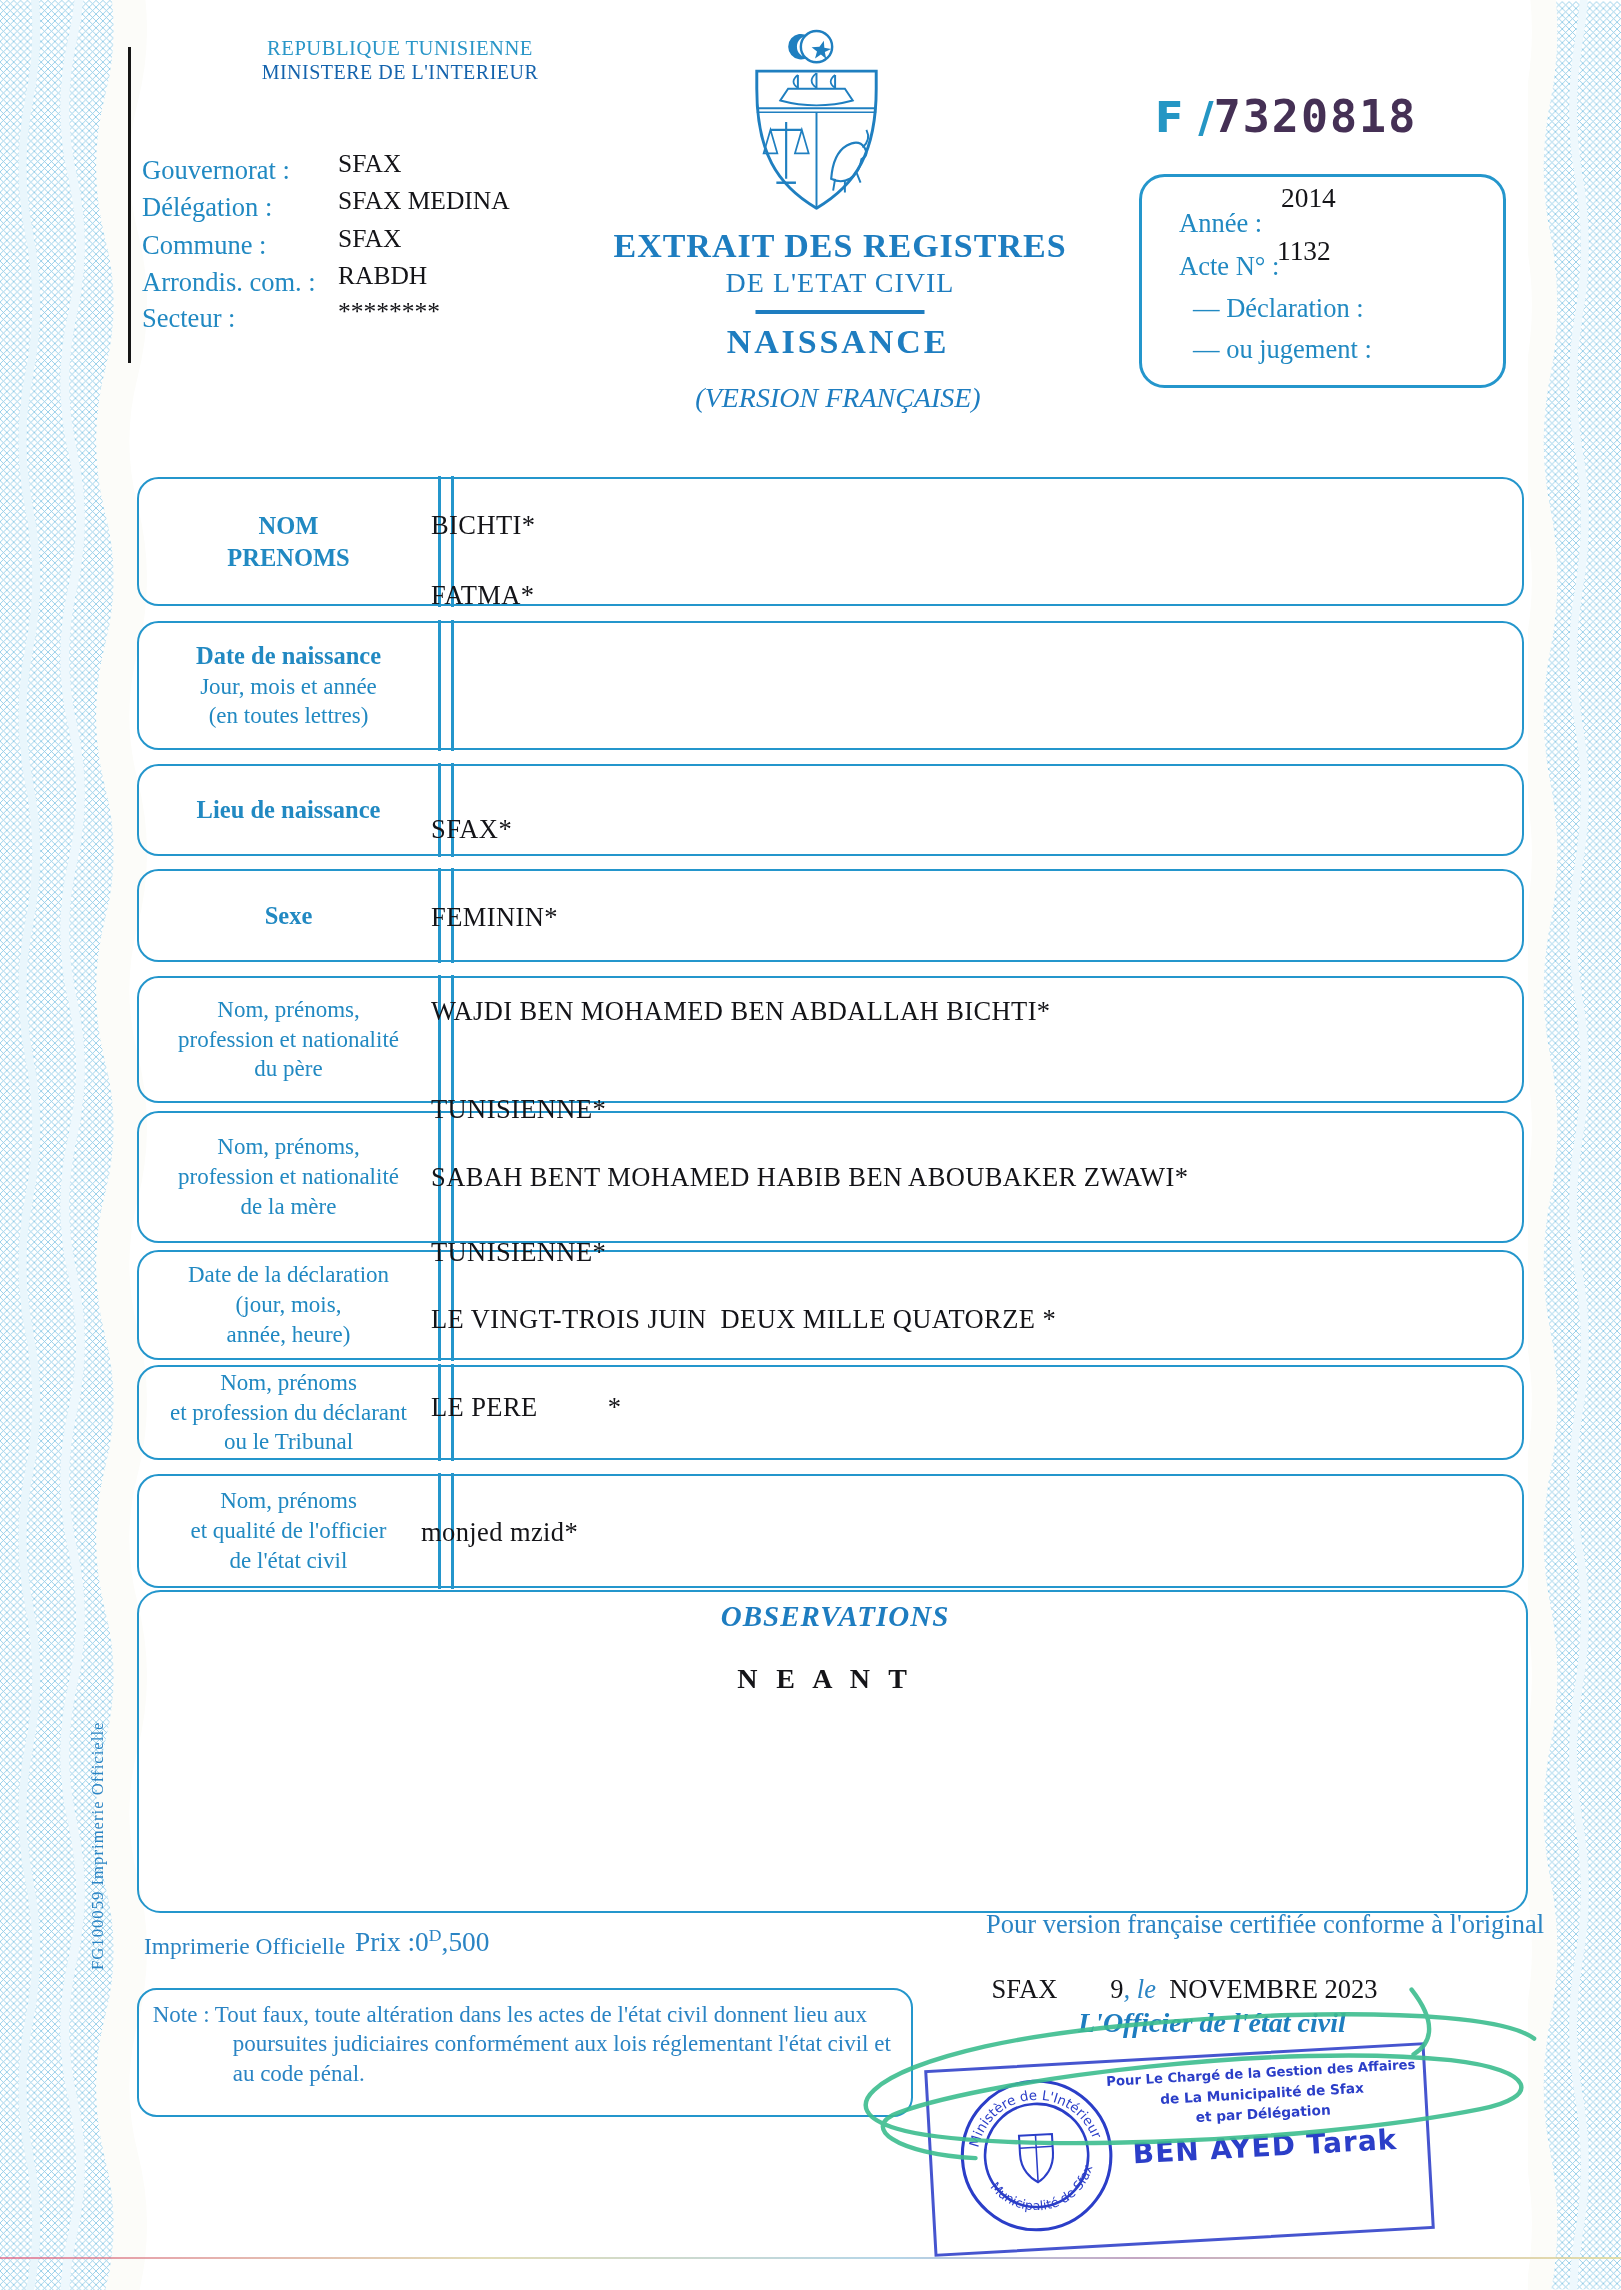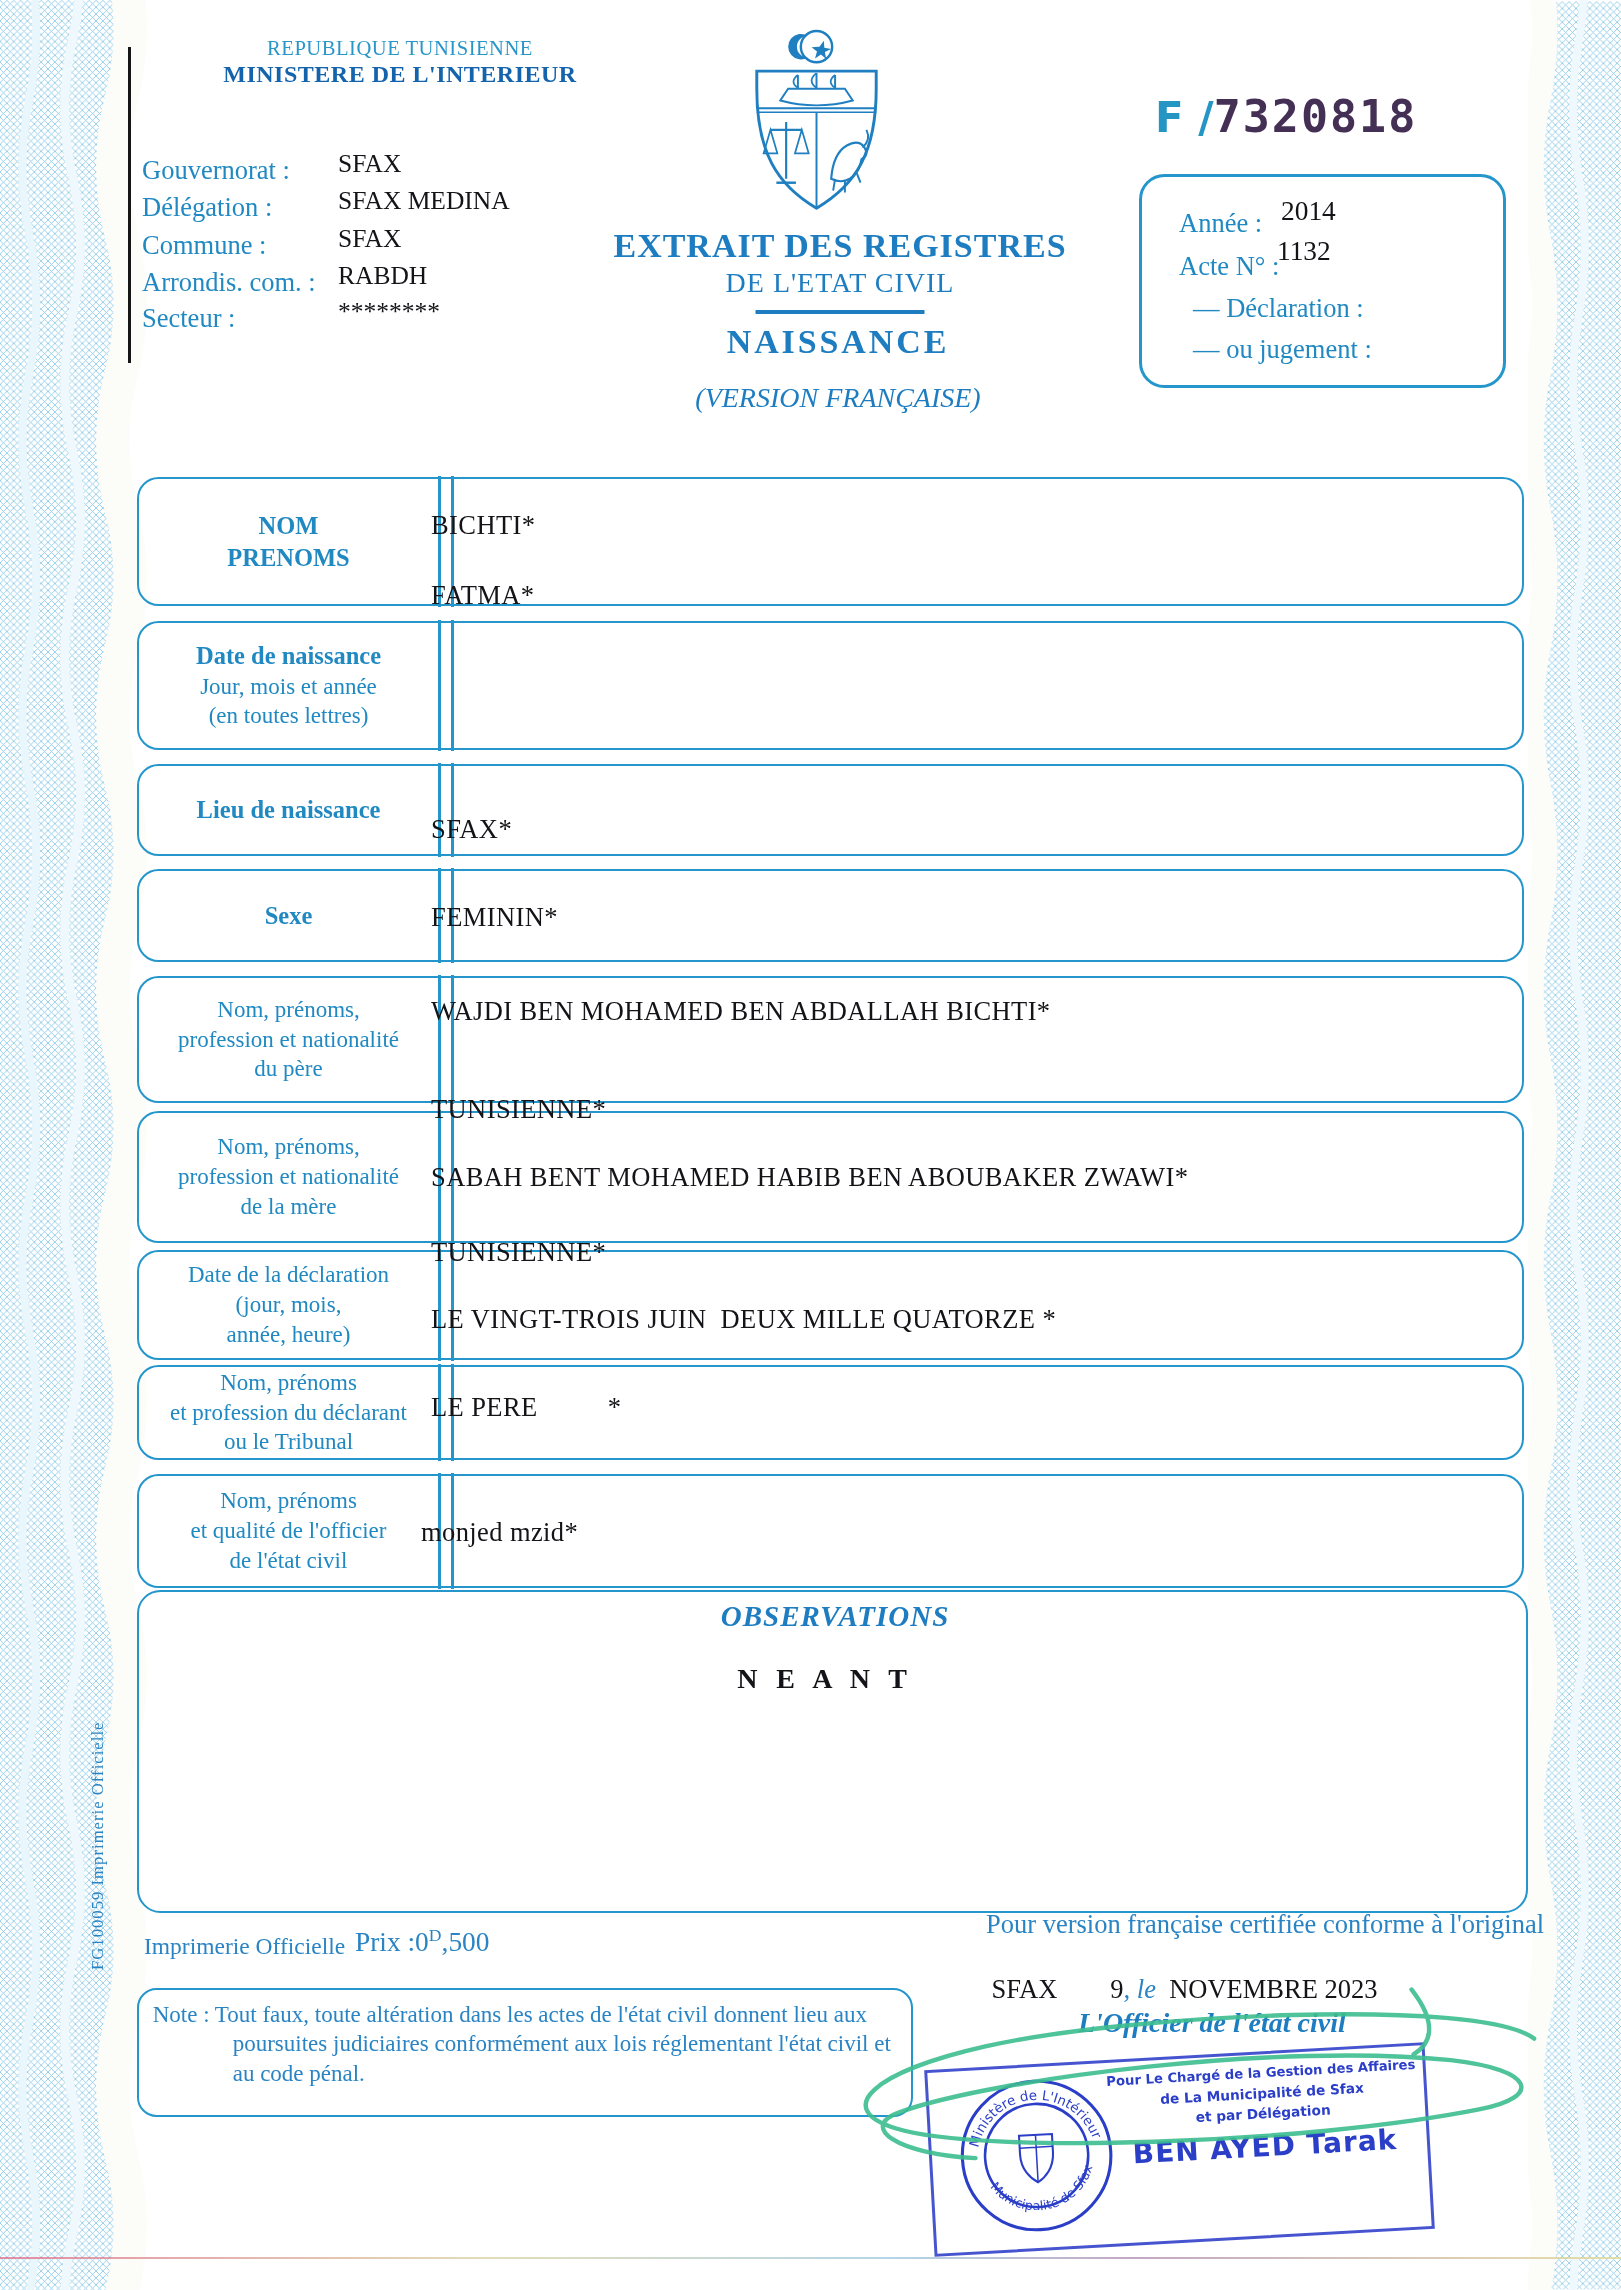--- a/index.html
+++ b/index.html
@@ -6,21 +6,21 @@
   .page{
     position:relative;width:1621px;height:2291px;margin:0 auto;
     background:#ffffff;overflow:hidden;
     font-family:"Liberation Serif", serif;
   }
   .abs{position:absolute;}
   .ctr{transform:translateX(-50%);text-align:center;}
 
   
   .republic{font-size:20.6px;color:#2a96c8;letter-spacing:0.5px;}
-  .ministry{font-size:24px;color:#1463ad;font-weight:bold;letter-spacing:0.5px;}
+  .ministry{font-size:20px;color:#1463ad;font-weight:normal;letter-spacing:0.5px;}
   .title1{font-size:34px;font-weight:bold;color:#1e7dc0;letter-spacing:1px;white-space:nowrap;}
   .title2{font-size:28px;color:#1e7dc0;letter-spacing:1px;white-space:nowrap;}
   .title-underline{width:169px;height:3.9px;background:#1e7dc0;}
   .naissance{font-size:34px;font-weight:bold;color:#1e7dc0;letter-spacing:2.9px;white-space:nowrap;}
   .version{font-size:28px;font-style:italic;color:#1e7dc0;white-space:nowrap;}
 
   
   .admin-row{position:absolute;left:142px;width:549px;height:37px;}
   .admin-label{position:absolute;left:0;top:0;font-size:26.5px;color:#2189c2;}
   .admin-value{position:absolute;left:196px;top:-5.9px;font-size:25.5px;color:#141418;white-space:pre;}
@@ -154,21 +154,21 @@
     <span class="admin-label">Secteur :</span>
     <span class="admin-value">********</span>
   </div>
 
   <div class="abs docnum" style="left:1155px;top:90px">
     <span class="pfx">F /</span><span class="num">7320818</span>
   </div>
 
   <div class="abs act-box" style="left:1139px;top:174px;width:361px;height:208px">
     <span class="act-label" style="left:37px;top:31px">Année :</span>
-    <span class="act-value" style="left:139px;top:19px">2014</span>
+    <span class="act-value" style="left:139px;top:6px">2014</span>
     <span class="act-label" style="left:37px;top:74px">Acte N° :</span>
     <span class="act-value" style="left:135px;top:59px">1132</span>
     <span class="act-label" style="left:51px;top:116px">— Déclaration :</span>
     <span class="act-label" style="left:51px;top:157px">— ou jugement :</span>
   </div>
 
   <div class="abs ctr title1" style="left:840px;top:227px">EXTRAIT DES REGISTRES</div>
   <div class="abs ctr title2" style="left:840px;top:267px">DE L'ETAT CIVIL</div>
   <div class="abs ctr title-underline" style="left:840px;top:310px"></div>
   <div class="abs ctr naissance" style="left:838px;top:323px">NAISSANCE</div>

